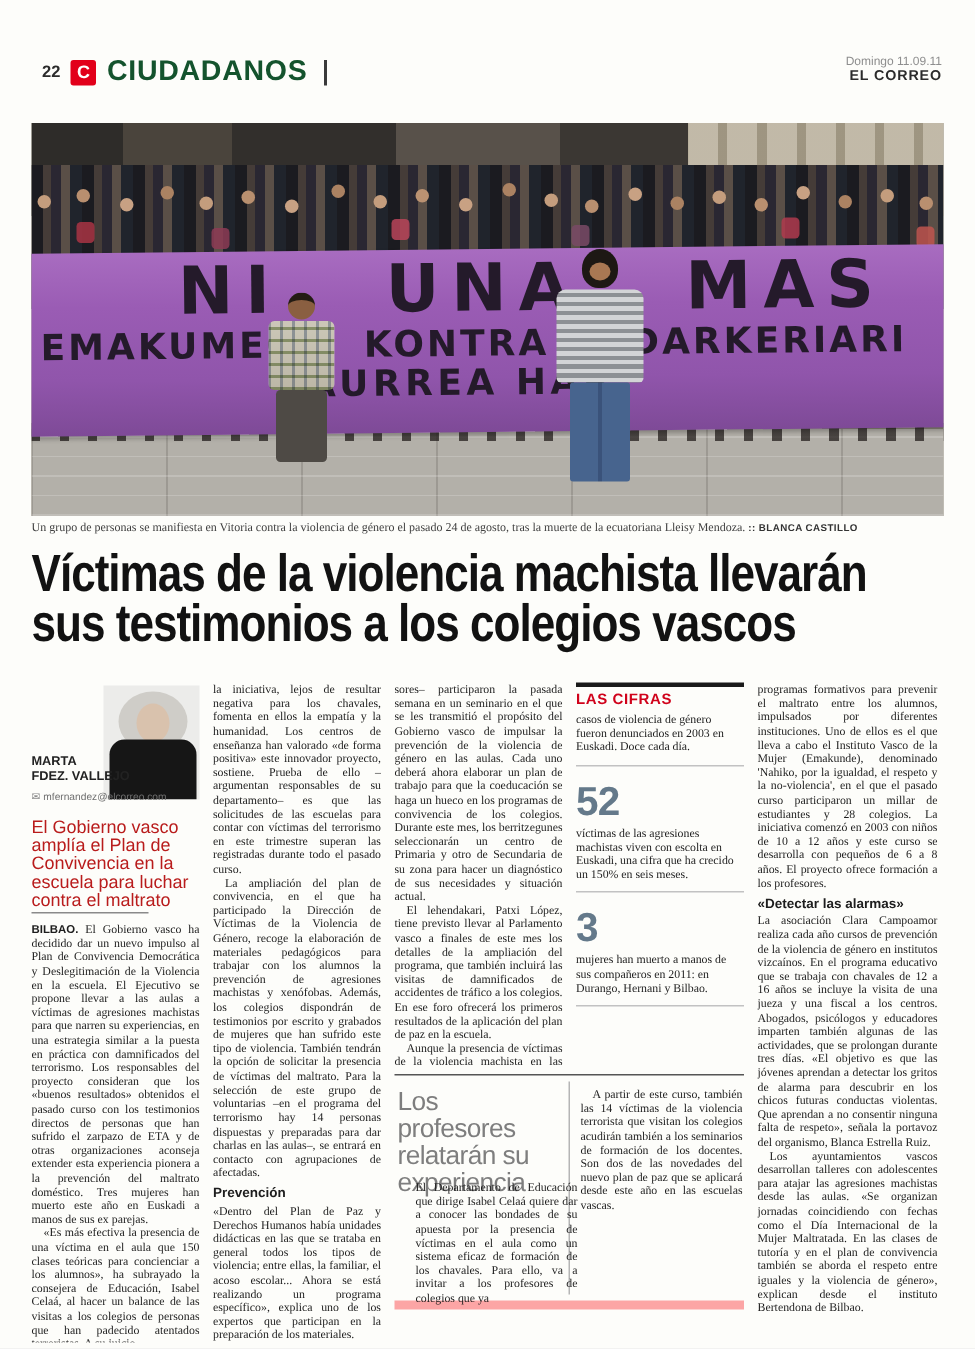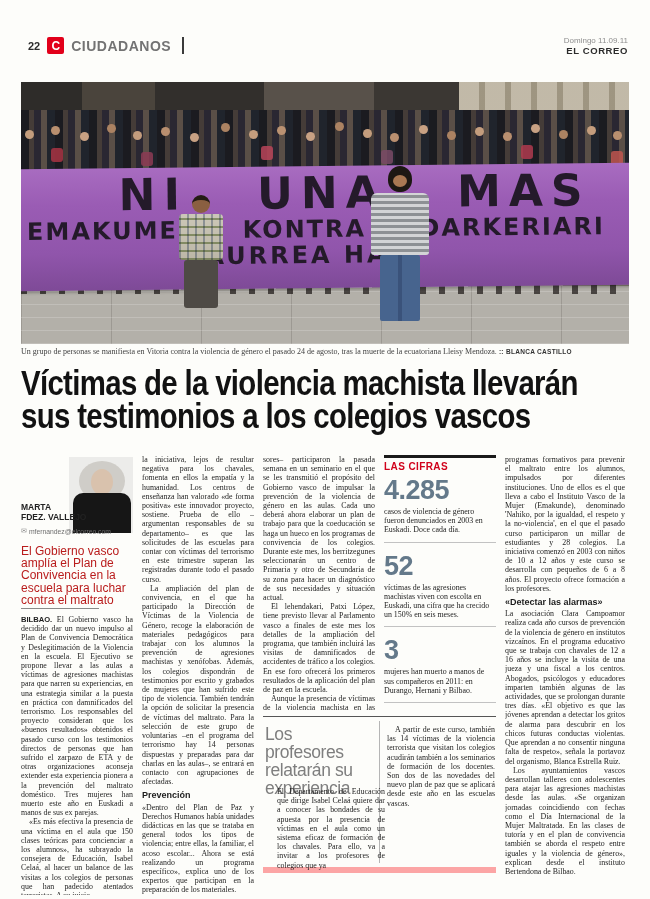--- a/index.html
+++ b/index.html
@@ -5,22 +5,22 @@
   html,body{margin:0;padding:0;background:#e9e9e9;}
   .page{position:relative;width:650px;height:899px;background:#fdfdfa;overflow:hidden;
         font-family:"Liberation Serif",serif;color:#1d1d1d;}
 
   
   .hdr-left{position:absolute;left:28px;top:37px;display:flex;align-items:center;gap:7px;}
   .page-num{font-family:"Liberation Sans",sans-serif;font-weight:bold;font-size:11px;color:#2b2b2b;}
   .sec-logo{width:17px;height:17px;background:#e2001a;border-radius:2px;color:#fff;
             font-family:"Liberation Sans",sans-serif;font-weight:bold;font-size:12px;
             display:flex;align-items:center;justify-content:center;}
-  .sec-name{font-family:"Liberation Sans",sans-serif;font-weight:bold;font-size:14px;
-            color:#737373;letter-spacing:.5px;}
+  .sec-name{font-family:"Liberation Sans",sans-serif;font-weight:bold;font-size:19px;
+            color:#14532d;letter-spacing:.5px;}
   .hdr-bar{width:2px;height:17px;background:#3a3a3a;margin-left:4px;}
   .hdr-right{position:absolute;right:22px;top:36px;text-align:right;font-family:"Liberation Sans",sans-serif;}
   .hdr-date{font-size:8px;color:#8e8e8e;}
   .hdr-paper{font-size:9.5px;font-weight:bold;color:#2b2b2b;letter-spacing:.6px;}
 
   
   .photo{position:absolute;left:21px;top:82px;width:608px;height:262px;overflow:hidden;background:#8a8577;}
   .ph-building{position:absolute;left:0;top:0;width:100%;height:62px;
      background:linear-gradient(90deg,#2e2c29 0 10%,#4a443c 10% 22%,#322f2c 22% 40%,#58514a 40% 58%,#3b3733 58% 72%,#b3a995 72% 100%);}
   .ph-pillars{position:absolute;right:0;top:0;width:170px;height:62px;
@@ -213,21 +213,20 @@
 
   <div class="col c3">
     <p>sores– participaron la pasada semana en un seminario en el que se les transmitió el propósito del Gobierno vasco de impulsar la prevención de la violencia de género en las aulas. Cada uno deberá ahora elaborar un plan de trabajo para que la coeducación se haga un hueco en los programas de convivencia de los colegios. Durante este mes, los berritzegunes seleccionarán un centro de Primaria y otro de Secundaria de su zona para hacer un diagnóstico de sus necesidades y situación actual.</p>
     <p class="ind">El lehendakari, Patxi López, tiene previsto llevar al Parlamento vasco a finales de este mes los detalles de la ampliación del programa, que también incluirá las visitas de damnificados de accidentes de tráfico a los colegios. En ese foro ofrecerá los primeros resultados de la aplicación del plan de paz en la escuela.</p>
     <p class="ind">Aunque la presencia de víctimas de la violencia machista en las aulas es una apuesta pionera, en Euskadi hay en marcha desde hace años</p>
   </div>
 
   <div class="cifras">
     <div class="cf-label">LAS CIFRAS</div>
     <div class="cf-item">
-      <div class="cf-num">4.285</div>
       <div class="cf-txt">casos de violencia de género fueron denunciados en 2003 en Euskadi. Doce cada día.</div>
     </div>
     <div class="cf-item">
       <div class="cf-num">52</div>
       <div class="cf-txt">víctimas de las agresiones machistas viven con escolta en Euskadi, una cifra que ha crecido un 150% en seis meses.</div>
     </div>
     <div class="cf-item">
       <div class="cf-num">3</div>
       <div class="cf-txt">mujeres han muerto a manos de sus compañeros en 2011: en Durango, Hernani y Bilbao.</div>
     </div>

